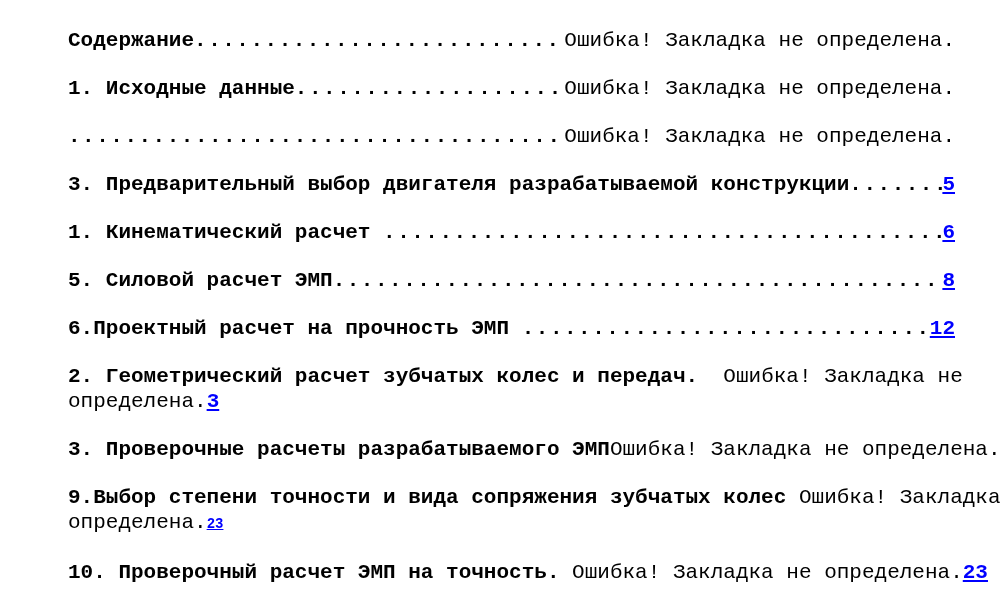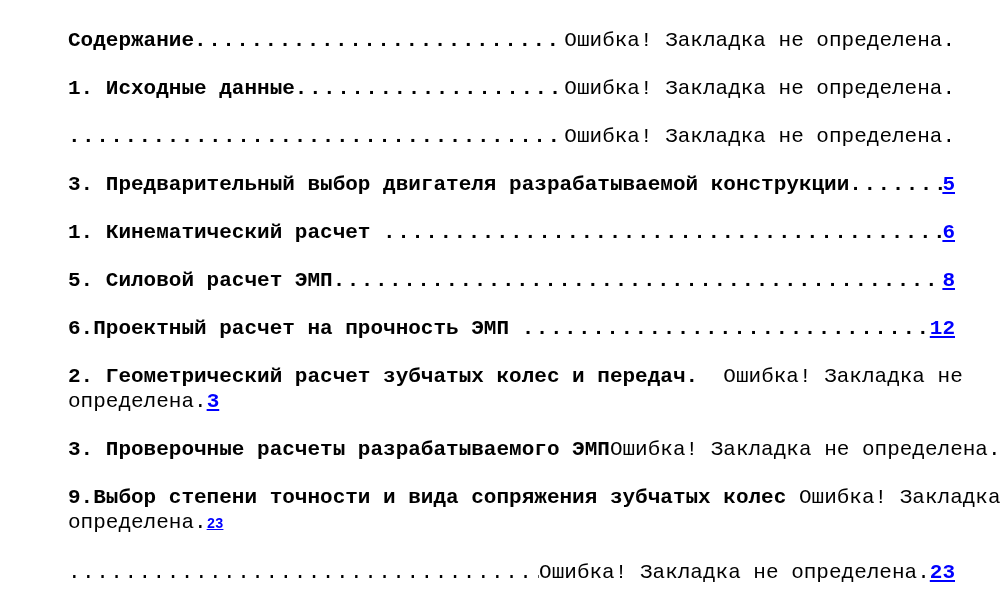--- a/index.html
+++ b/index.html
@@ -127,18 +127,19 @@
       <span class="t">9.Выбор степени точности и вида сопряжения зубчатых колес</span>
       <span class="leader bold">....................................................................................................................................................................................................................................................................</span>
       <span class="err"> Ошибка! Закладка не</span>
     </span>
     <span class="line2">
       <span class="err">определена.</span><a class="pg small">23</a>
     </span>
   </div>
 
   <p class="entry flexline">
+    <span class="t">10. Проверочный расчет ЭМП на точность. </span>
     <span class="leader">....................................................................................................................................................................................................................................................................</span>
     <span class="err">Ошибка! Закладка не определена.</span>
       <a class="pg">23</a>
   </p>
 
 </div>
 
 </body></html>

